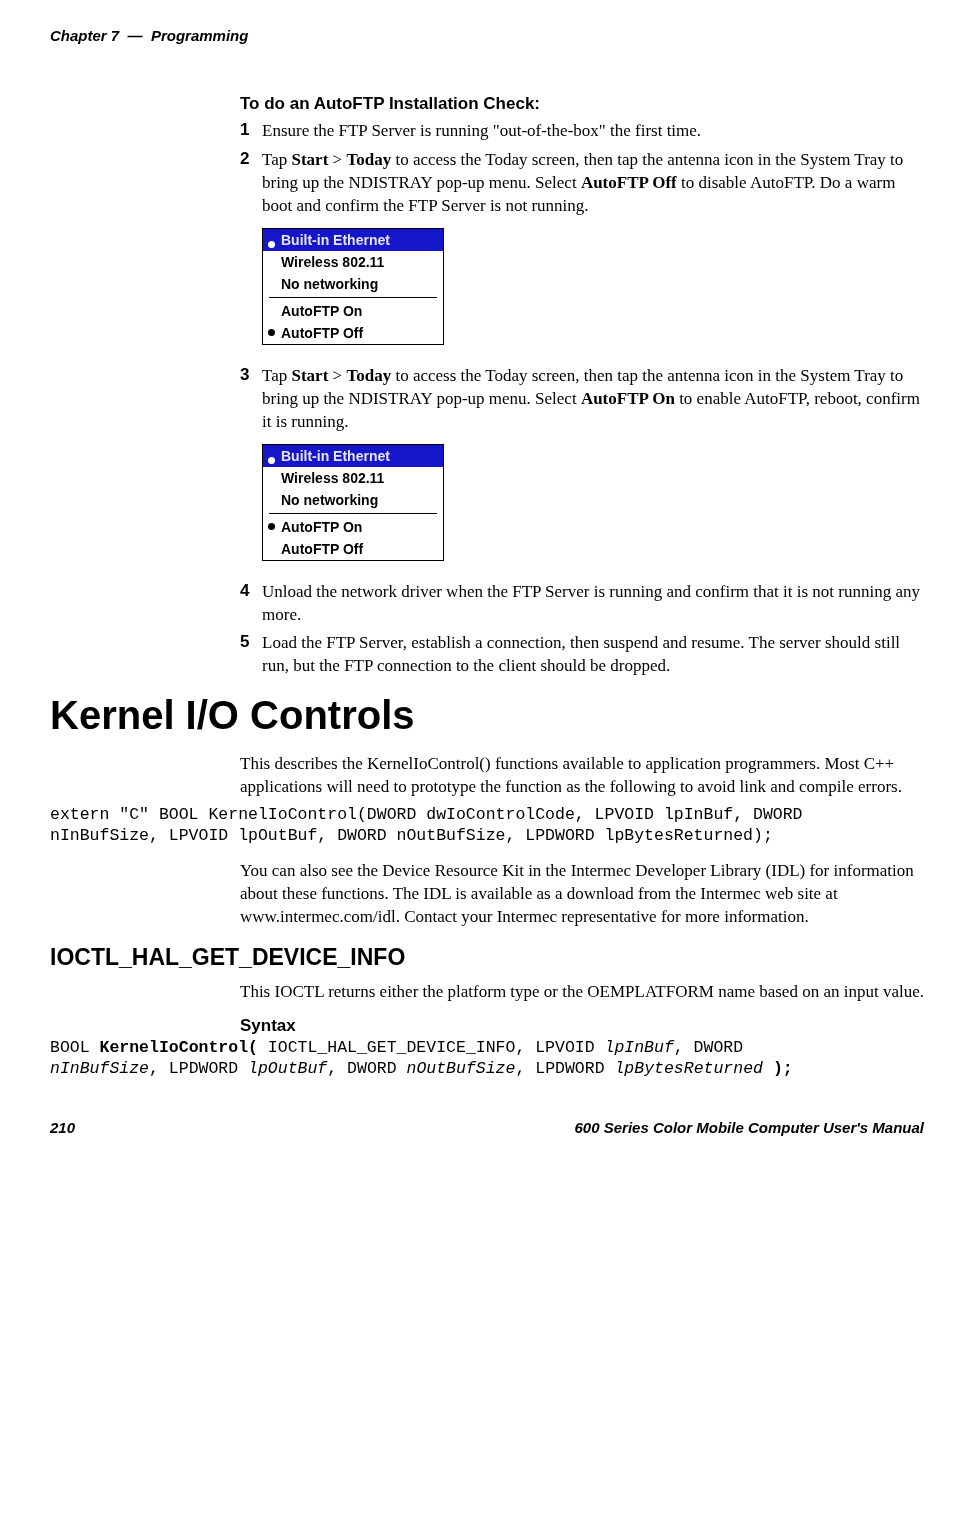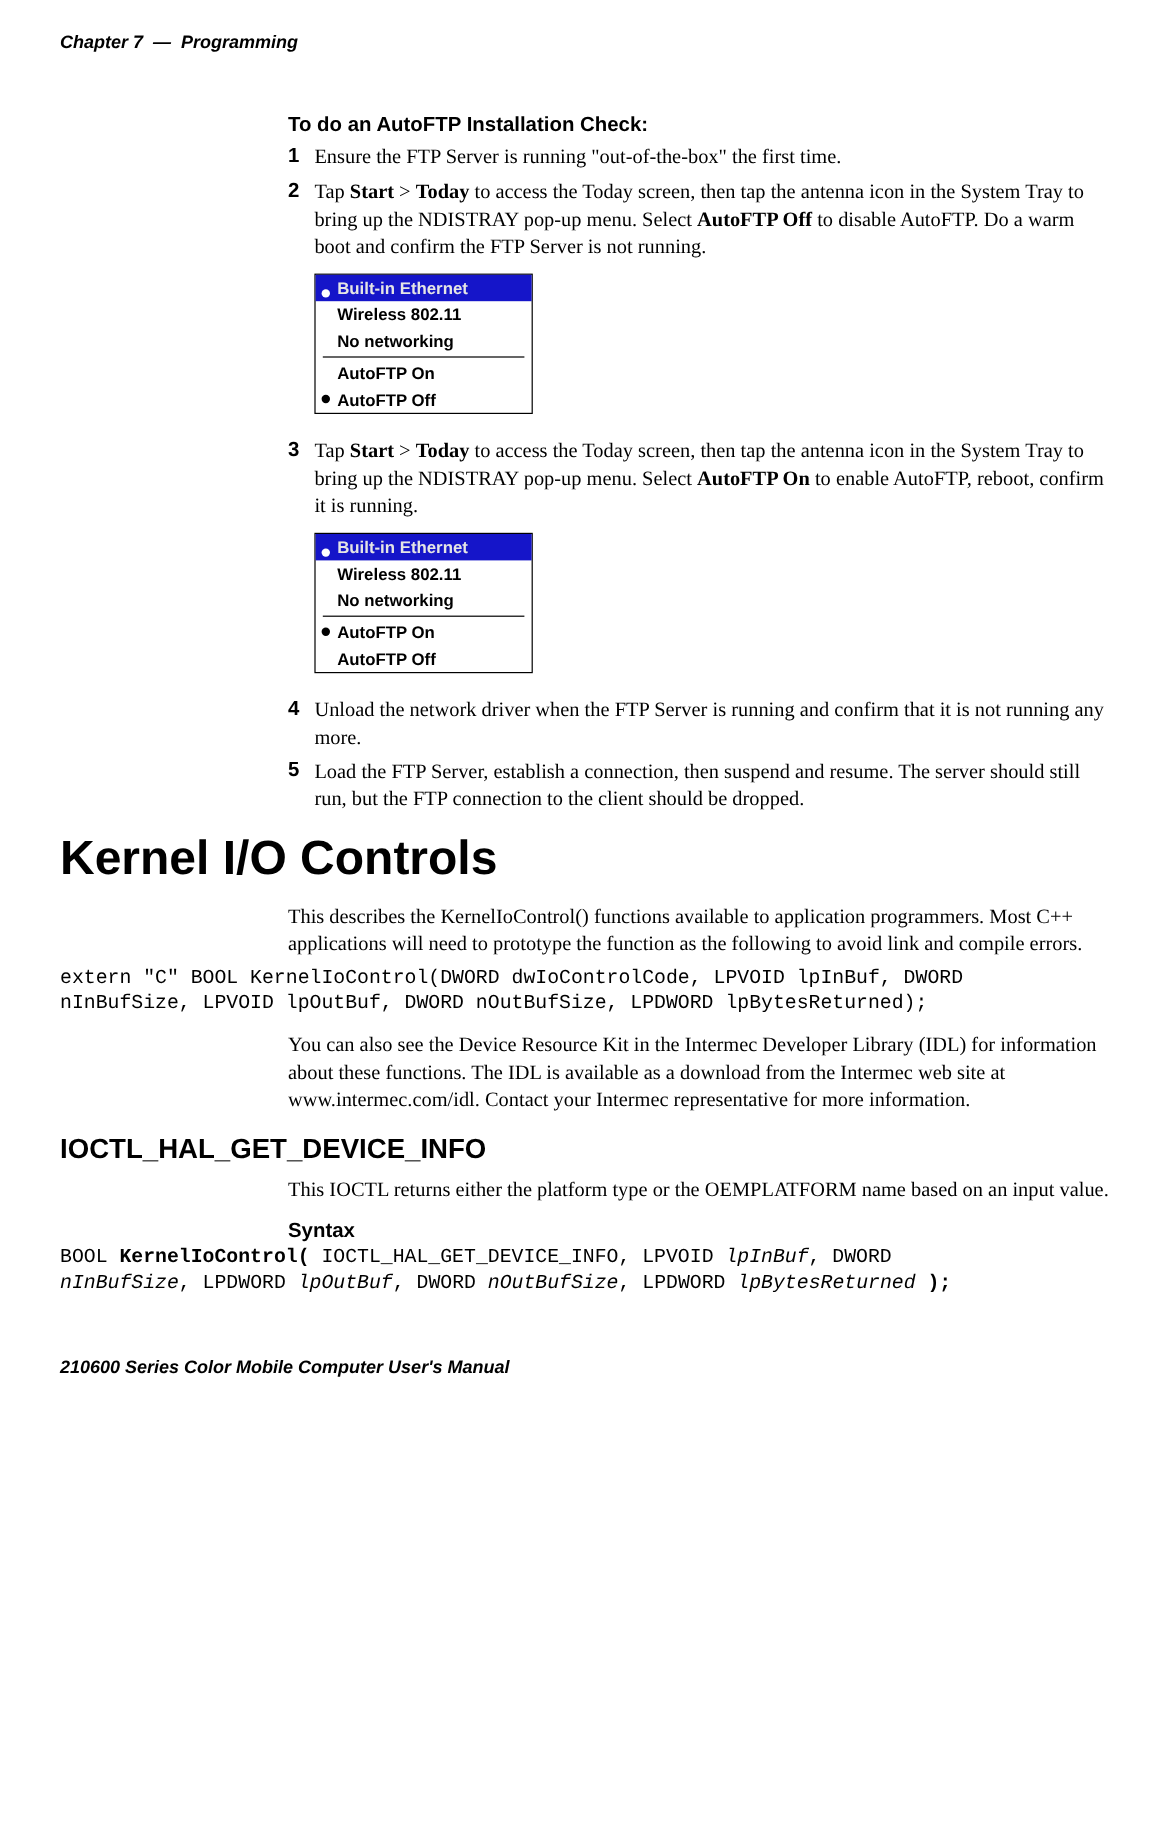--- a/index.html
+++ b/index.html
@@ -17,25 +17,26 @@
   }
   .running-header {
     font-family: Arial, Helvetica, sans-serif;
     font-weight: bold;
     font-style: italic;
     font-size: 15px;
     margin-bottom: 50px;
   }
   .footer {
     display: flex;
+    justify-content: space-between;
     font-family: Arial, Helvetica, sans-serif;
     font-weight: bold;
     font-style: italic;
     font-size: 15px;
-    margin-top: 52px;
+    margin-top: 40px;
   }
   .content {
     margin-left: 190px;
   }
   .heading-small {
     font-family: Arial, Helvetica, sans-serif;
     font-weight: bold;
     font-size: 17px;
     margin-bottom: 6px;
   }

